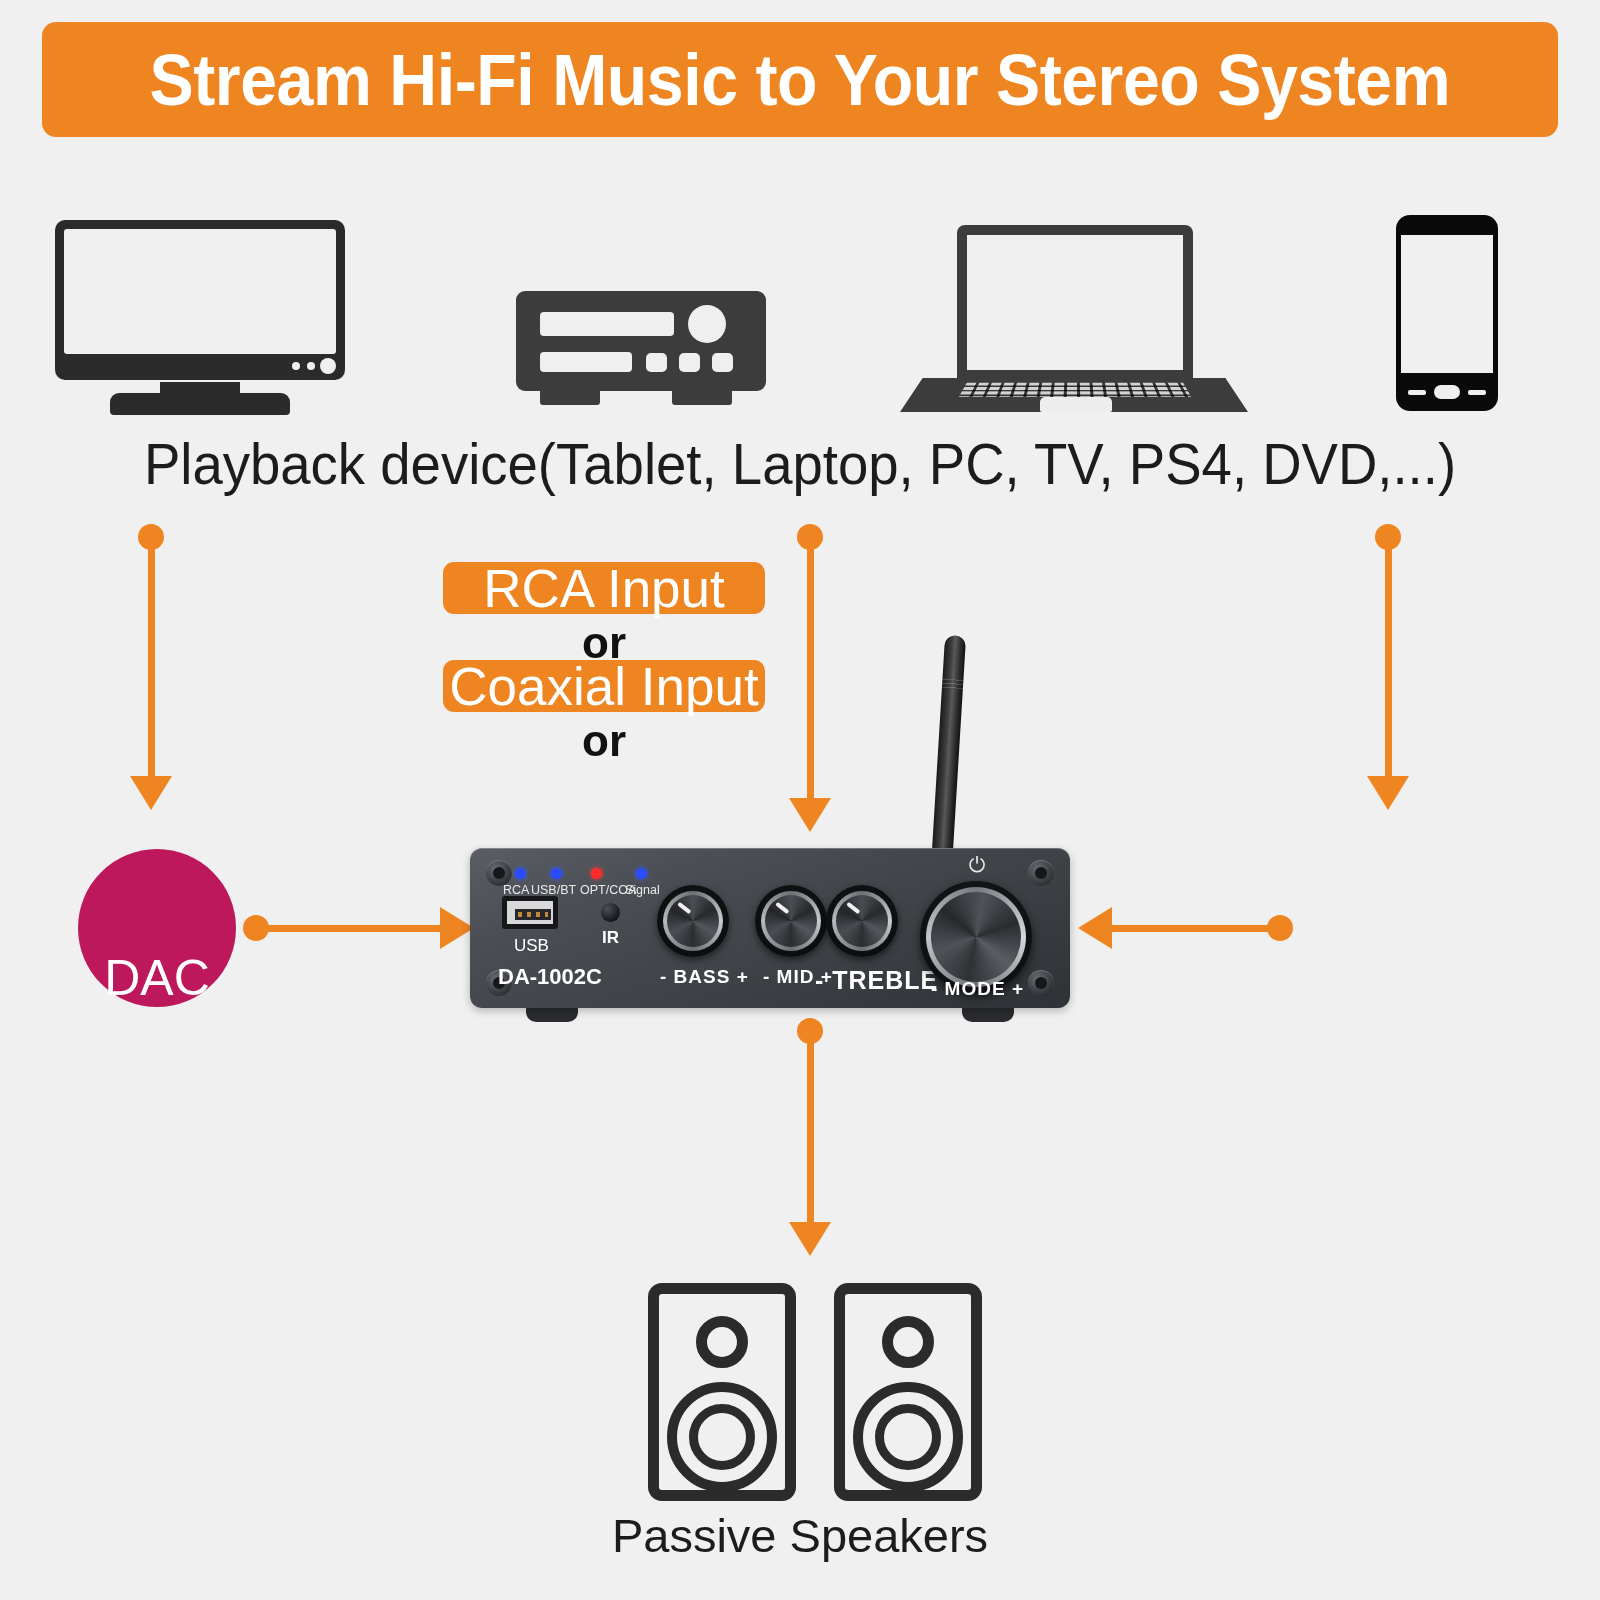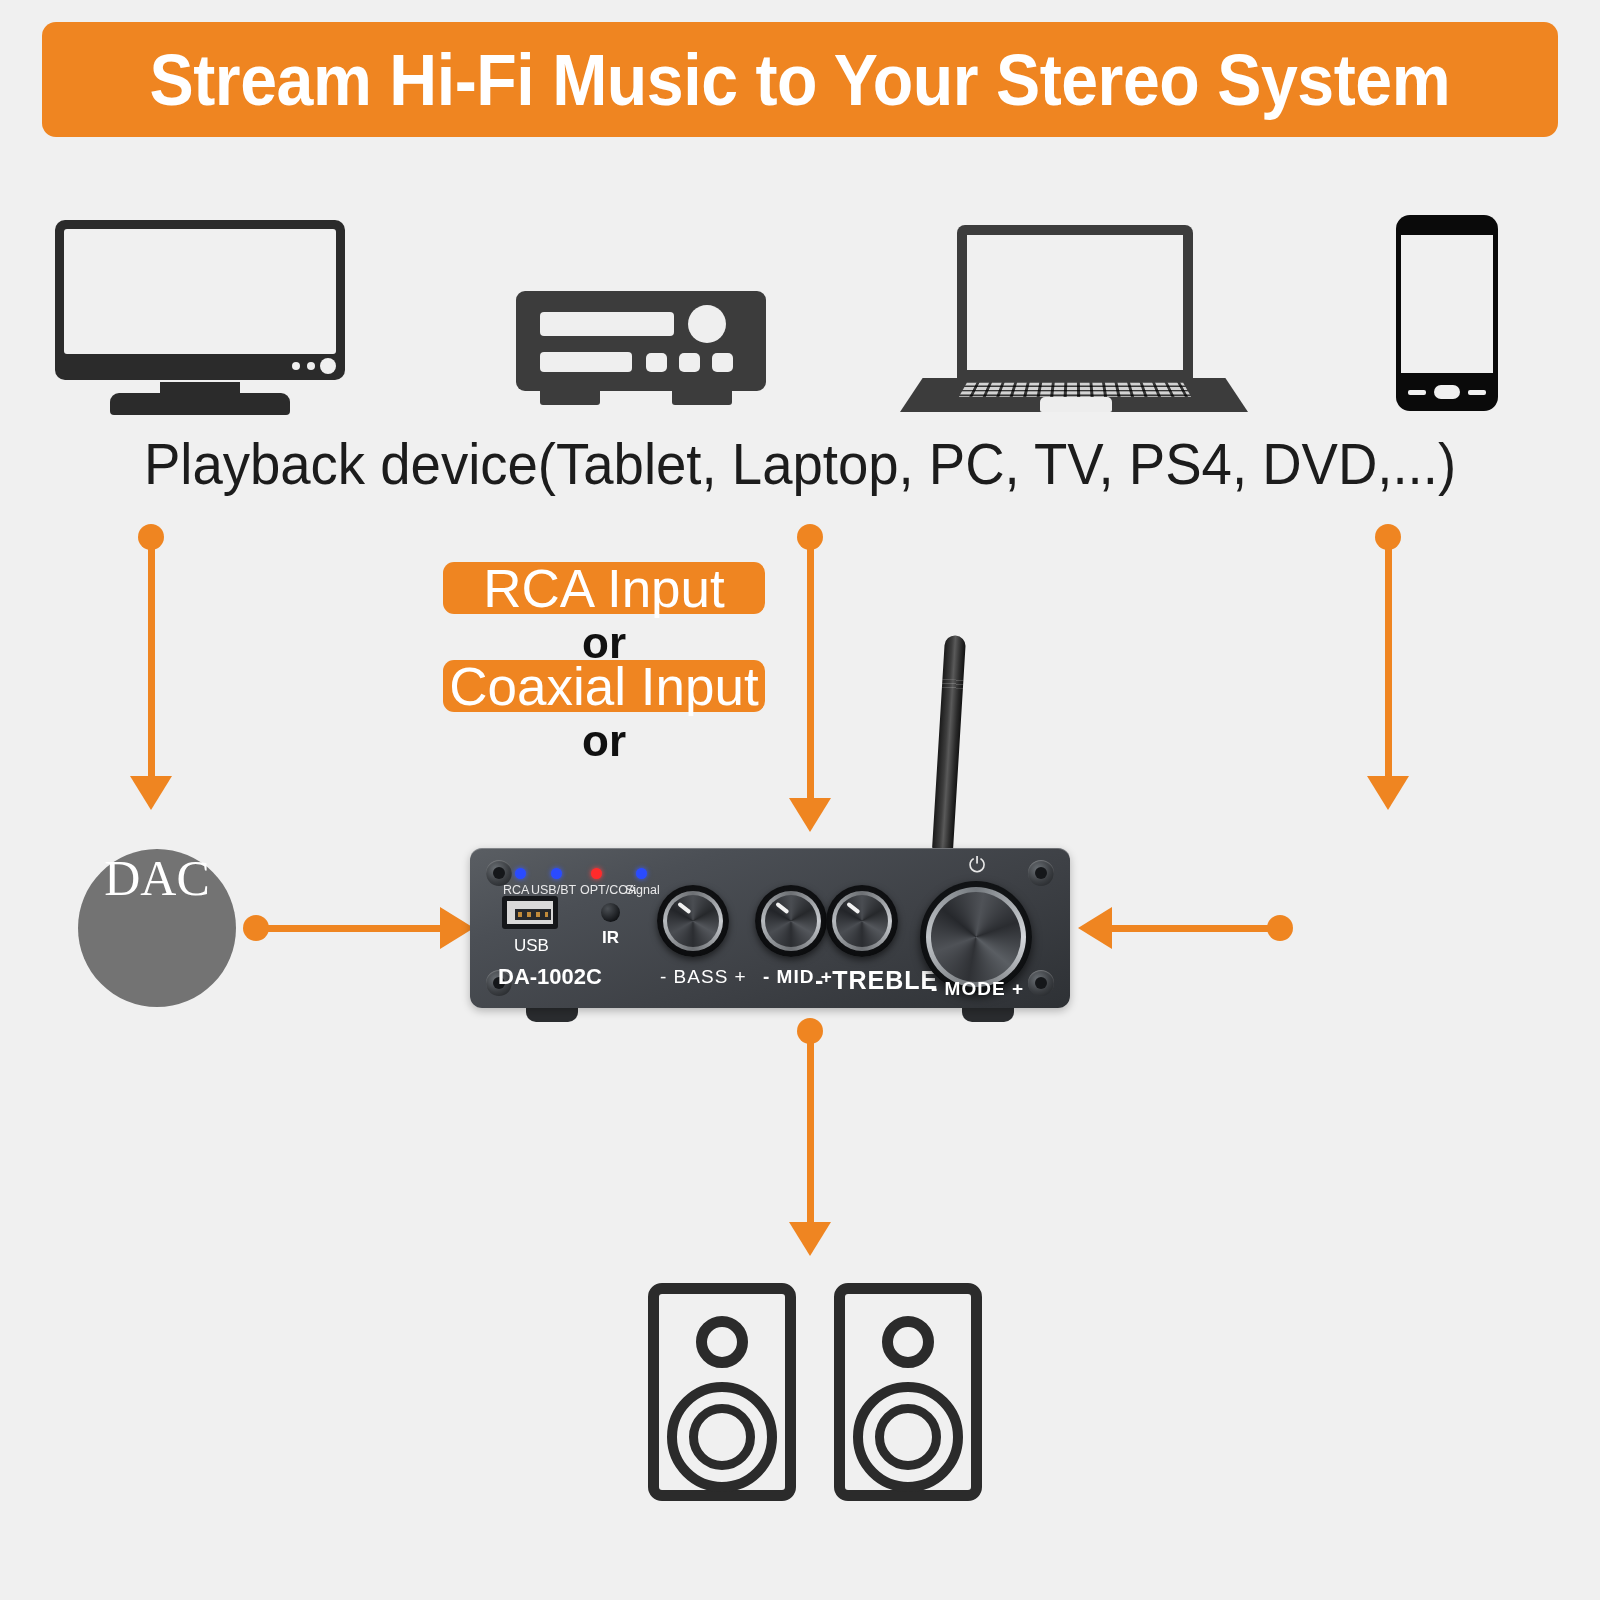--- a/index.html
+++ b/index.html
@@ -123,23 +123,23 @@
     color: #fff; font-size: 53px; display: flex; align-items: center; justify-content: center;
     white-space: nowrap;
   }
   .or-word {
     position: absolute; width: 322px; text-align: center;
     font-size: 44px; font-weight: bold; color: #111;
   }
 
   
   .circle {
-    position: absolute; border-radius: 50%; background: #737373;
-    display: flex; align-items: flex-start; justify-content: center;
-    color: #fff; white-space: nowrap; font-family: Liberation Serif, serif;
+    position: absolute; border-radius: 50%; background: #be185d;
+    display: flex; align-items: flex-end; justify-content: center;
+    color: #fff; white-space: nowrap;
   }
 
   
   .amp-wrap { position: absolute; left: 470px; top: 630px; width: 600px; height: 400px; }
   .antenna {
     position: absolute; left: 462px; top: 5px; width: 21px; height: 215px;
     background: linear-gradient(to right, #1a1a1a 0%, #3e3e3e 35%, #5a5a5a 50%, #2a2a2a 80%, #121212 100%);
     border-radius: 11px 11px 3px 3px; transform: rotate(3.5deg); transform-origin: bottom center;
   }
   .antenna::after {
@@ -382,21 +382,21 @@
       <div class="panel-text" style="left:132px;top:80px;font-size:17px;font-weight:bold;">IR</div>
       <div class="panel-text" style="left:28px;top:116px;font-size:22px;font-weight:bold;">DA-1002C</div>
 
       <div class="knob-small" style="left:187px;top:37px;">
         <div class="knob-ring">
             <div class="knob-face">
               <div class="knob-mark"></div>
             </div>
           </div>
       </div>
-      <div class="panel-text" style="left:190px;top:118px;font-size:19px;font-weight:normal;letter-spacing:1px;">
+      <div class="panel-text" style="left:190px;top:118px;font-size:19px;font-weight:bold;letter-spacing:1px;">
         <span>-</span>
         <span>BASS</span>
         <span>+</span>
       </div>
 
       <div class="knob-small" style="left:285px;top:37px;">
         <div class="knob-ring">
             <div class="knob-face">
               <div class="knob-mark"></div>
             </div>
@@ -442,14 +442,15 @@
           <div class="spk-woofer-i"></div>
         </div>
     </div>
     <div class="spk-box" style="left:834px;top:1283px;">
       <div class="spk-tweeter"></div>
       <div class="spk-woofer-o">
           <div class="spk-woofer-i"></div>
         </div>
     </div>
   </div>
+  <div class="spk-caption">Passive Speakers</div>
 
 </div>
 
 </body></html>

